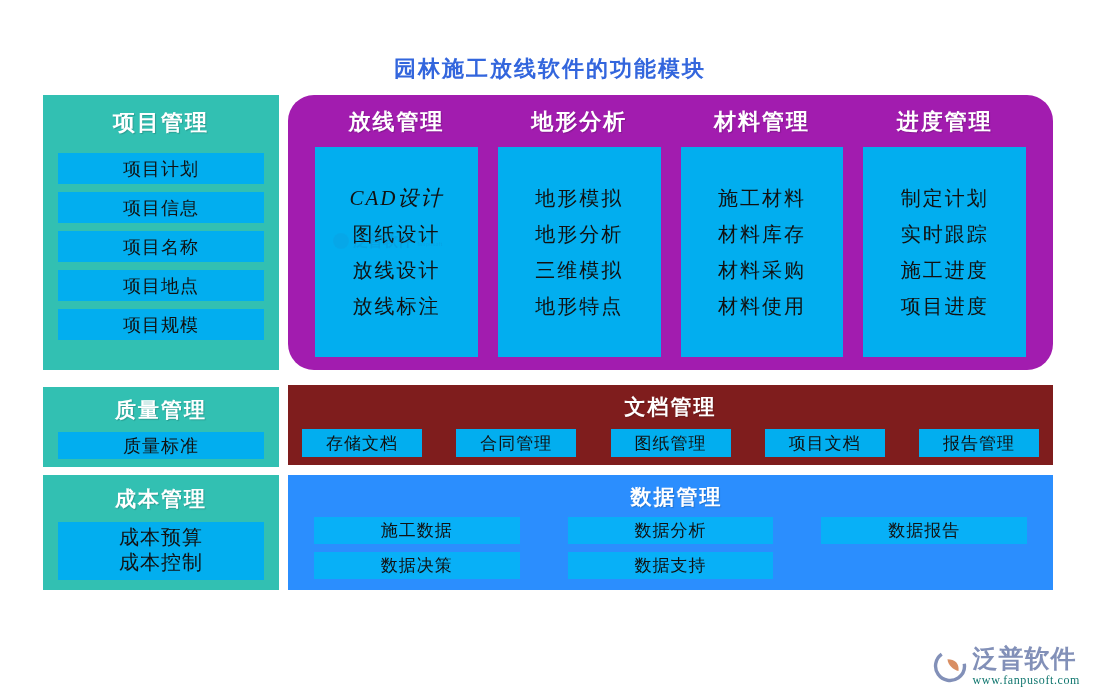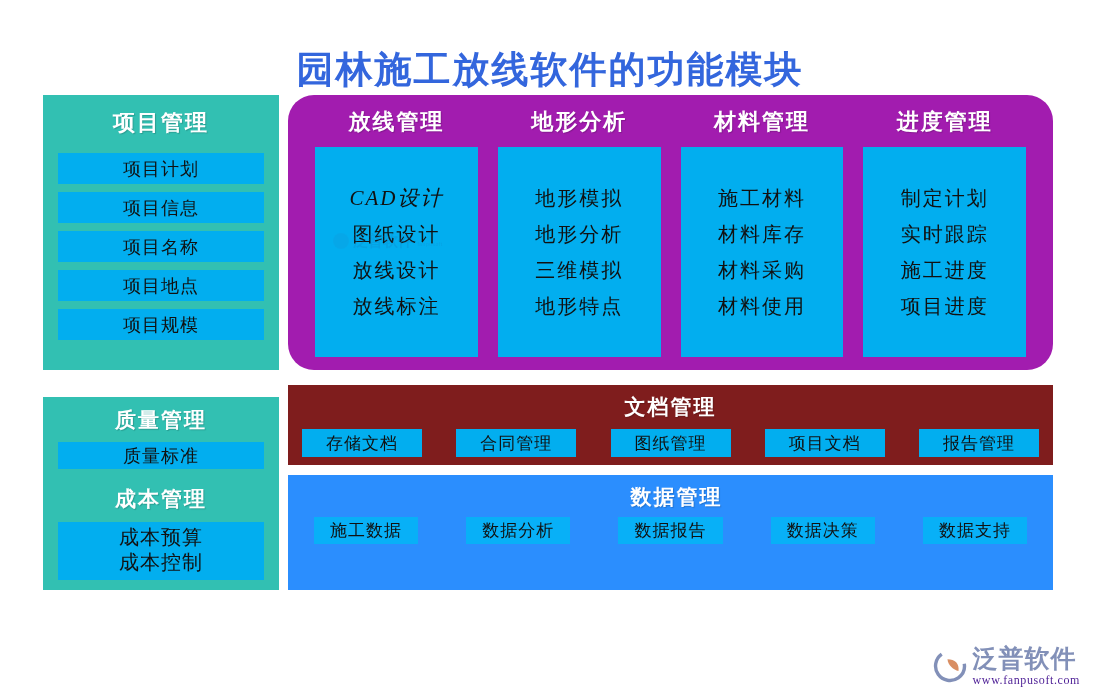--- a/index.html
+++ b/index.html
@@ -12,26 +12,26 @@
     height: 700px;
     position: relative;
     font-family: "Liberation Sans", "DejaVu Sans", sans-serif;
     overflow: hidden;
   }
 
   
   #diagram-title {
     position: absolute;
     left: 0;
-    top: 45px;
+    top: 54px;
     width: 1100px;
     text-align: center;
     font-family: "Liberation Serif", "DejaVu Serif", serif;
     font-weight: bold;
-    font-size: 37px;
+    font-size: 22px;
     letter-spacing: 2px;
     color: #3366DD;
   }
 
   
   .panel {
     position: absolute;
     box-sizing: border-box;
   }
   .panel-teal   { background: #32C0B2; }
@@ -128,21 +128,21 @@
   #watermark .wm-sub {
     font-size: 5px; color: #1a6fb0; letter-spacing: .5px;
   }
   #watermark .wm-mark {
     width: 16px; height: 16px; border-radius: 50%;
     background: #1a8fd0;
   }
 
   
   #quality-panel {
-    left: 43px; top: 397px; width: 236px; height: 80px;
+    left: 43px; top: 387px; width: 236px; height: 80px;
   }
   #quality-panel .panel-title { margin-top: 9px; font-size: 21px; }
   #quality-chip-wrap {
     position: absolute; left: 15px; top: 45px; width: 206px;
   }
   #quality-chip-wrap .chip { height: 27px; }
 
   #document-panel {
     left: 288px; top: 385px; width: 765px; height: 80px;
   }
@@ -178,21 +178,21 @@
   }
 
   #data-panel {
     left: 288px; top: 475px; width: 765px; height: 115px;
   }
   #data-panel .panel-title { margin-top: 8px; font-size: 21px; padding-left: 12px; }
   #data-grid {
     position: absolute; left: 26px; top: 42px;
     width: 713px;
     display: grid;
-    grid-template-columns: repeat(5, 1fr);
+    grid-template-columns: repeat(3, 1fr);
     grid-auto-rows: 27px;
     row-gap: 8px;
     column-gap: 48px;
   }
   #data-grid .chip {
     background: rgba(0,185,245,0.80);
     font-size: 17px;
   }
 
   
@@ -211,21 +211,21 @@
   #footer-logo .logo-name {
     font-family: "Liberation Serif", "DejaVu Serif", serif;
     font-weight: bold;
     font-size: 25px;
     color: #8290B8;
     letter-spacing: 1px;
   }
   #footer-logo .logo-url {
     font-family: "Liberation Serif", "DejaVu Serif", serif;
     font-size: 12px;
-    color: #4c1d95;
+    color: #0f766e;
     letter-spacing: .6px;
     margin-top: 3px;
     text-align: right;
   }
 </style>
 </head>
 <body>
 
 <div id="diagram-title">园林施工放线软件的功能模块</div>
 

